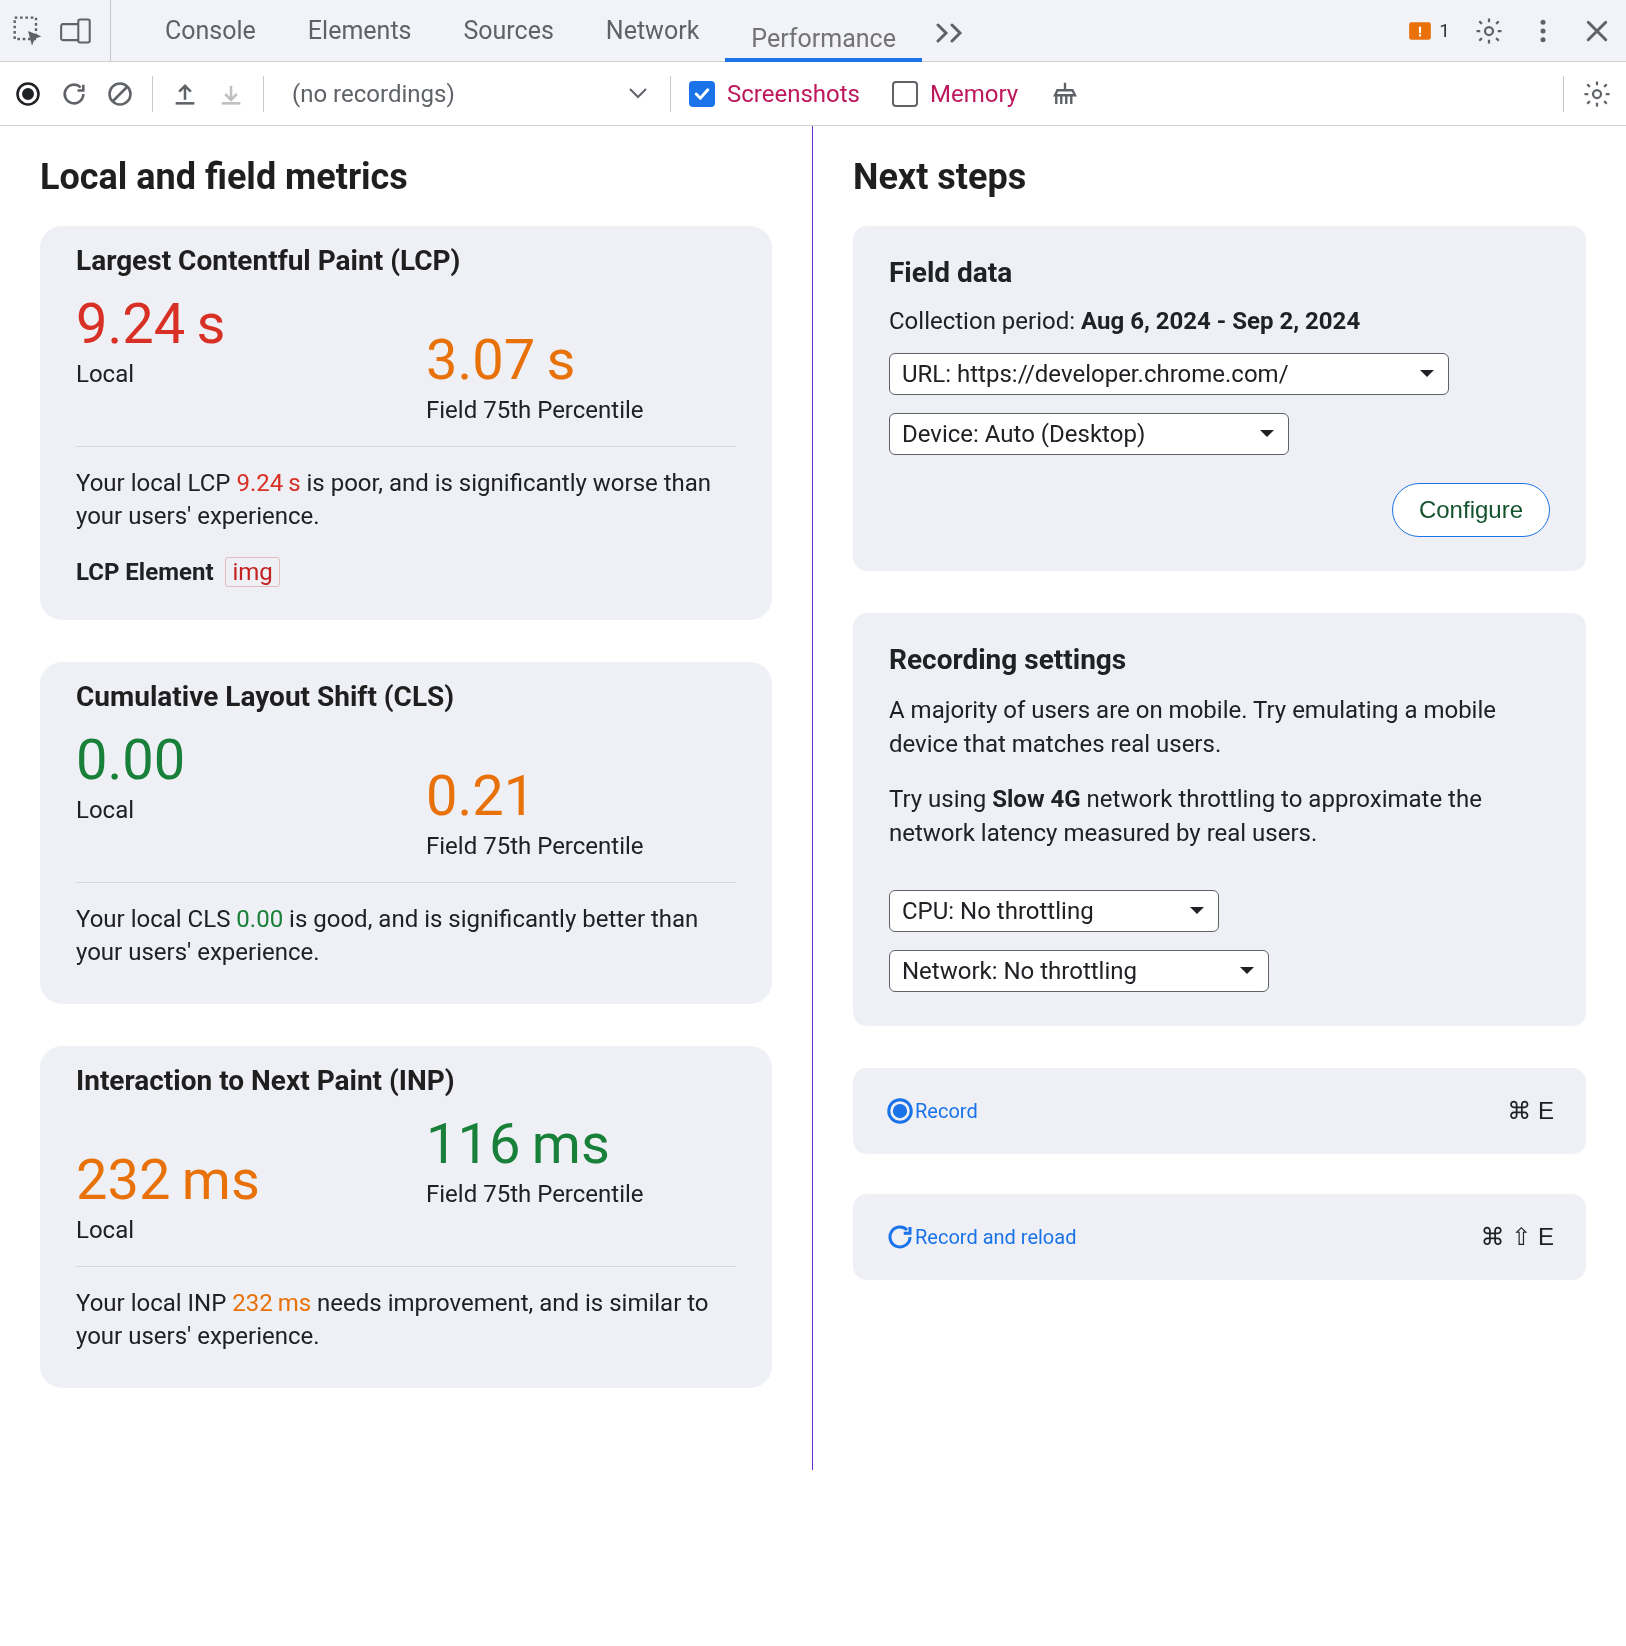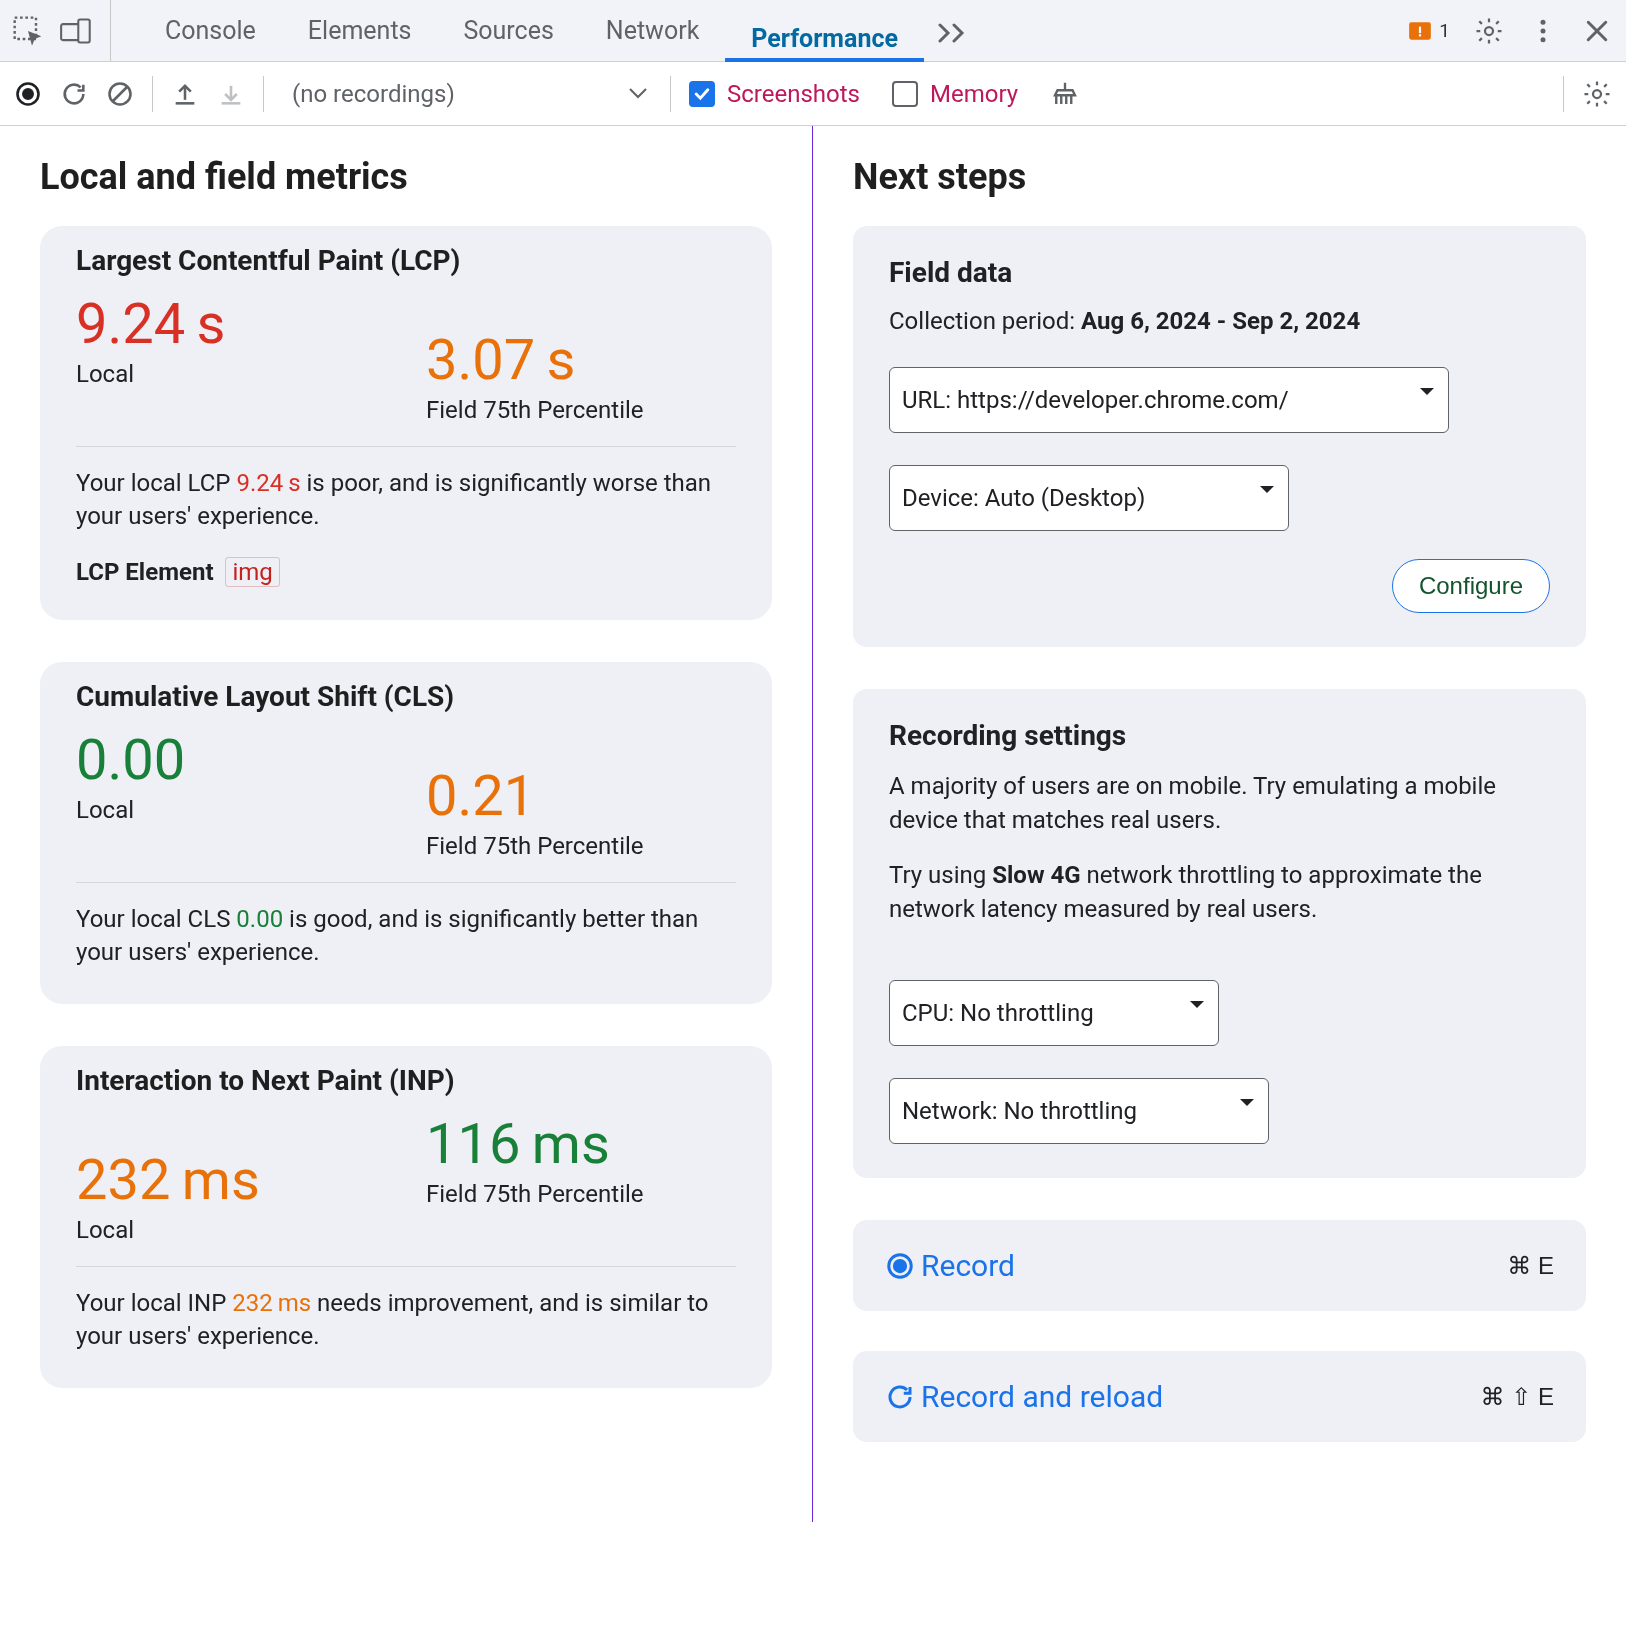--- a/index.html
+++ b/index.html
@@ -42,22 +42,22 @@
   .tab {
     display: inline-flex;
     align-items: center;
     padding: 0 26px;
     font-size: 25px;
     color: #5f6368;
     cursor: pointer;
     position: relative;
   }
   .tab.active {
-    color: #0369a1;
-    font-weight: 700;
+    color: #737373;
+    font-weight: 400;
     margin-top: 16px;
   }
   .tab.active::after {
     content: "";
     position: absolute;
     left: 0; right: 0; bottom: -1px;
     height: 4px;
     background: #1a73e8;
   }
   .chevron-more {
@@ -165,44 +165,44 @@
   .rcard {
     background: #eef0f6;
     border-radius: 14px;
     padding: 30px 36px 34px 36px;
     margin-bottom: 42px;
   }
   .rcard h3 { font-size:28px; font-weight:700; margin-bottom:18px; }
   .field-period { font-size:24px; }
   .field-period b { font-weight:700; }
   .pseudo-select {
-    display:inline-flex; 
+    display:inline-flex; align-items:center;
     background:#fff; border:1px solid #5f6368; border-radius:6px;
-    padding: 18px 12px; font-size:24px; margin-top:32px;
+    padding: 6px 12px; font-size:24px; margin-top:18px;
     gap: 14px; cursor:pointer;
   }
   .pseudo-select .caret { margin-left:auto; }
   .selects-wrap { display:flex; flex-direction:column; align-items:flex-start; }
   .configure-btn {
     display:inline-flex; align-items:center;
     border:1px solid #1a73e8; color:#14532d;
     background:#fff; border-radius:999px;
     padding:12px 26px; font-size:24px; cursor:pointer;
   }
   .configure-wrap { display:flex; justify-content:flex-end; margin-top:28px; }
 
   .rec-desc { font-size:24px; line-height:1.4; margin-bottom:22px; }
 
   .action-card {
     background:#eef0f6; border-radius:14px;
     padding: 28px 32px;
     display:flex; align-items:center;
     margin-bottom: 40px;
   }
-  .action-left { display:flex; align-items:center; gap:6px; color:#1a73e8; font-size:30px; cursor:pointer;justify-content:flex-end; }
+  .action-left { display:flex; align-items:center; gap:0; color:#1a73e8; font-size:20px; cursor:pointer;justify-content:flex-end; }
   .action-left svg { width:30px; height:30px; }
   .kbd-cluster { margin-left:auto; display:flex; align-items:center; gap:8px; font-size:24px; color:#202124; }
   .kbd-cluster .sym { font-family: -apple-system, sans-serif; }
 
   svg { display:block; }
 </style>
 </head>
 <body>
 
 <div class="top-tabbar">

